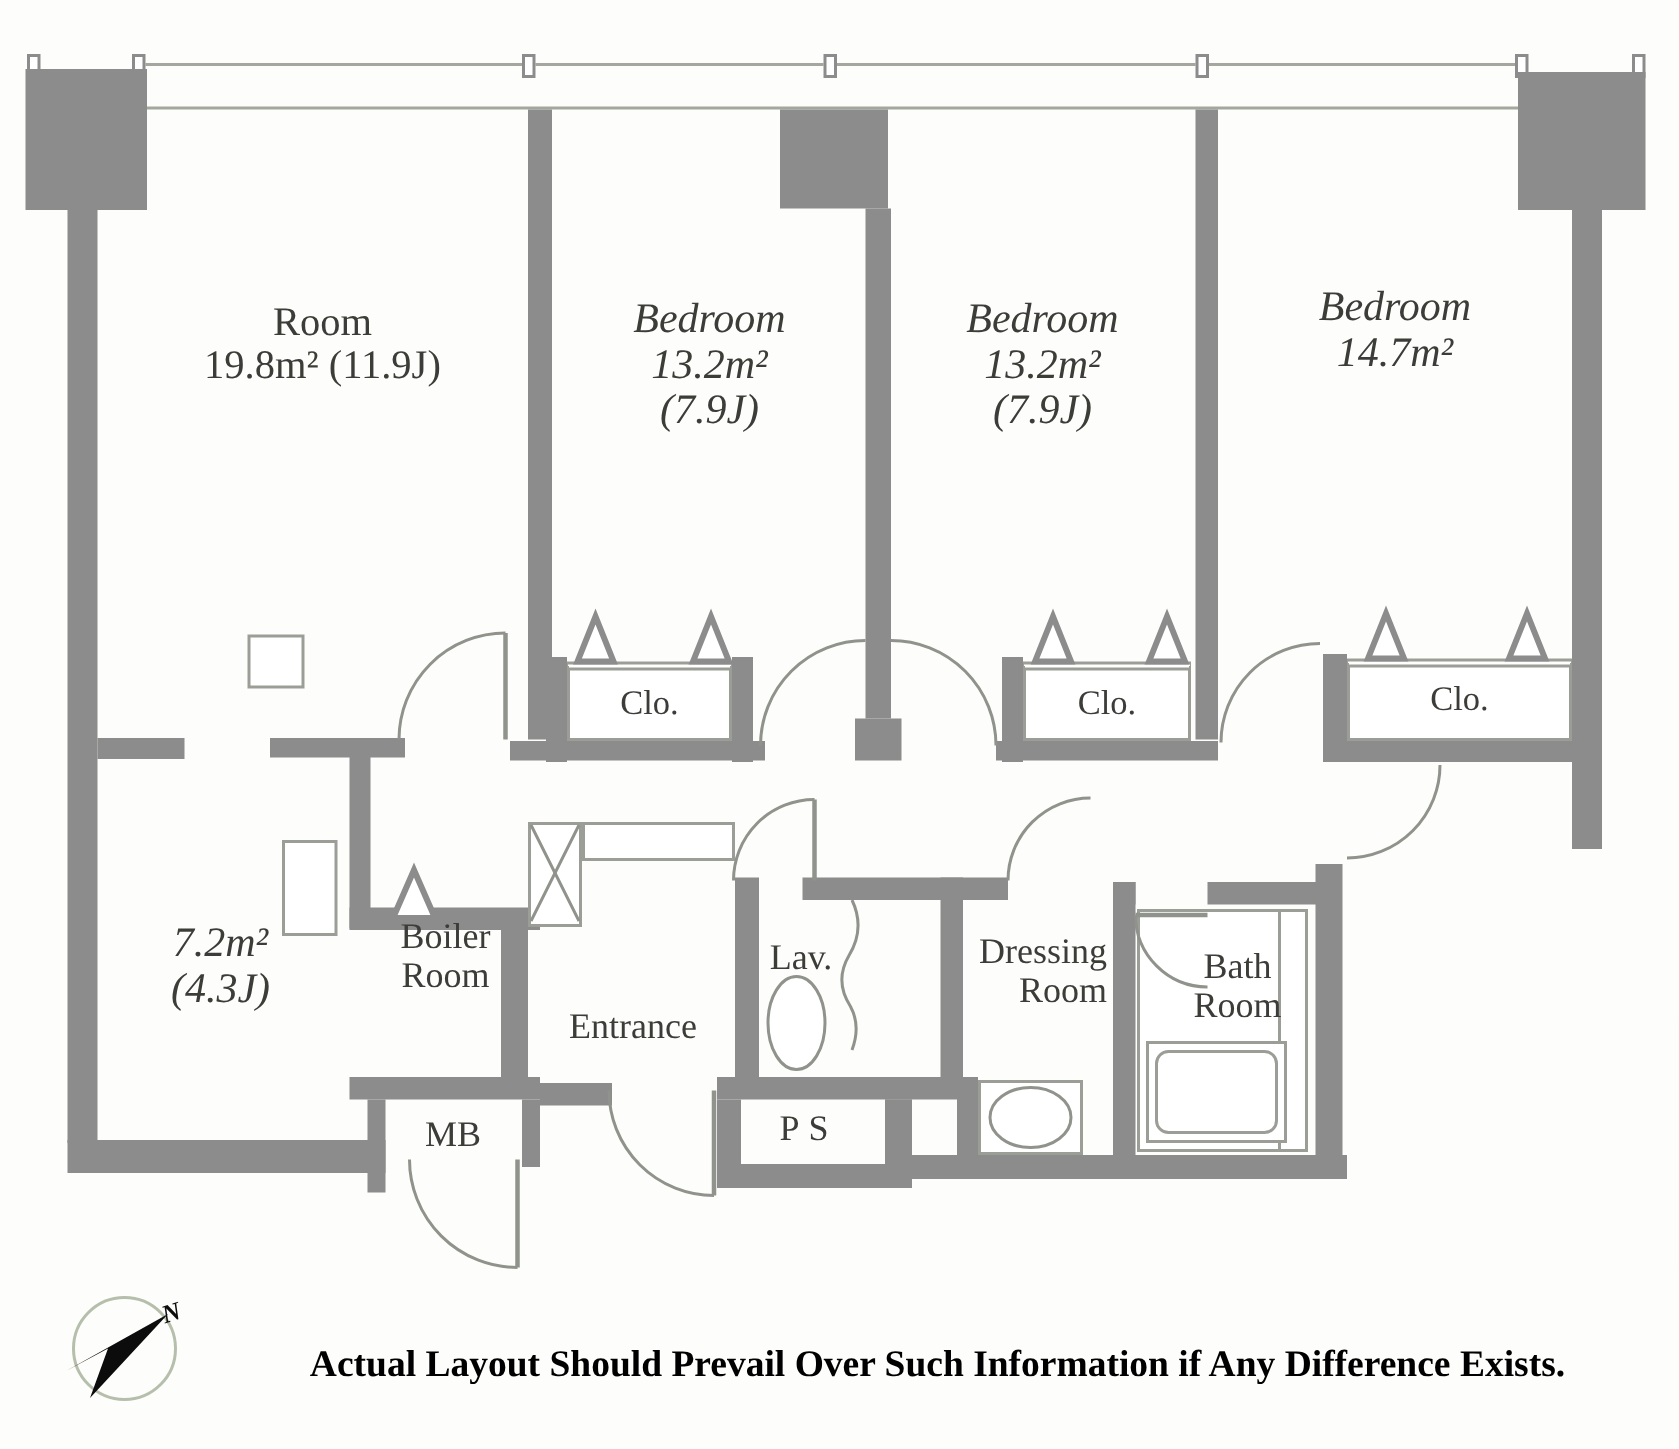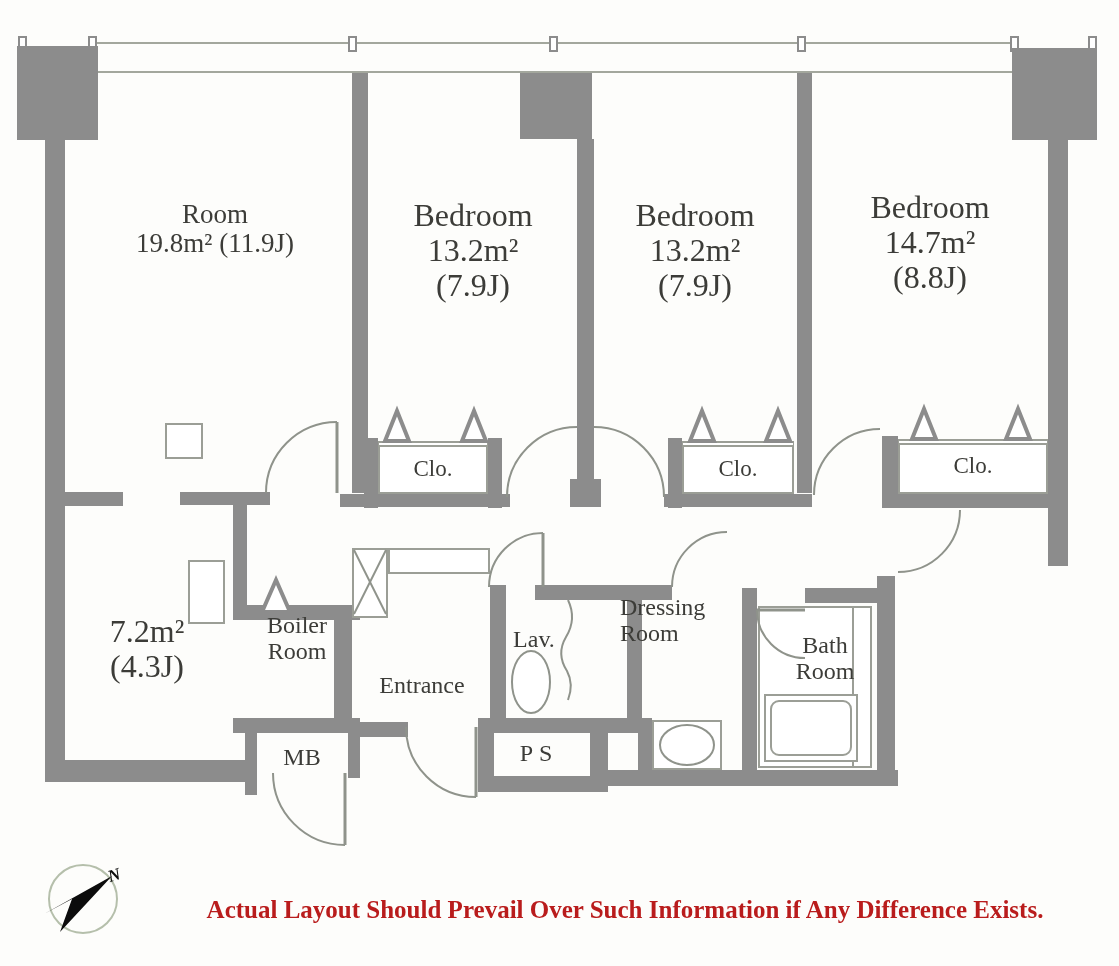--- a/index.html
+++ b/index.html
@@ -2,26 +2,26 @@
 <html><head>
 <meta charset="utf-8">
 <style>
   html,body{margin:0;padding:0;background:#ffffff;}
   #plan{position:relative;width:1119px;height:966px;background:#fdfdfb;overflow:hidden;
         font-family:"Liberation Serif",serif;}
   .wall{position:absolute;background:#8c8c8c;}
   .tline{position:absolute;background:#a3a79d;}
   .tick{position:absolute;width:9px;height:16px;background:#ffffff;border:2px solid #8c8c8c;box-sizing:border-box;}
   .lbl{position:absolute;color:#3c3c38;text-align:center;line-height:1.09;white-space:nowrap;}
-  .f27{font-size:27px;} .f26{font-size:32px;} .f24{font-size:24px;} .f23{font-size:23px;}
+  .f27{font-size:27px;} .f26{font-size:28px;font-style:italic;} .f24{font-size:24px;} .f23{font-size:23px;}
   .closet{position:absolute;background:#fff;border:2px solid #9b9e96;border-top:6px double #9b9e96;box-sizing:border-box;}
   .thinbox{position:absolute;background:#fff;border:2px solid #9b9e96;box-sizing:border-box;}
   #ovl{position:absolute;left:0;top:0;}
   #disclaimer{position:absolute;left:150px;top:896px;width:950px;text-align:center;
-      font-weight:bold;font-size:25px;color:#b91c1c;}
+      font-weight:bold;font-size:25px;color:#000000;}
   .ps-spacing{letter-spacing:6px;}
 </style>
 </head>
 <body>
 
 <div id="plan">
 
   <div class="tline" style="left:88px;top:42px;width:930px;height:2px;"></div>
   <div class="tline" style="left:98px;top:71px;width:916px;height:2px;"></div>
   <div id="ticks">
@@ -143,37 +143,36 @@
     <div>(7.9J)</div>
   </div>
   <div class="lbl f26" style="left:600px;top:198px;width:190px;">
     <div>Bedroom</div>
     <div>13.2m²</div>
     <div>(7.9J)</div>
   </div>
   <div class="lbl f26" style="left:845px;top:190px;width:170px;">
     <div>Bedroom</div>
     <div>14.7m²</div>
-    <div>(8.8J)</div>
   </div>
   <div class="lbl f26" style="left:62px;top:614px;width:170px;">
     <div>7.2m²</div>
     <div>(4.3J)</div>
   </div>
   <div class="lbl f24" style="left:247px;top:612px;width:100px;">
     <div>Boiler</div>
     <div>Room</div>
   </div>
   <div class="lbl f24" style="left:352px;top:672px;width:140px;">
     <div>Entrance</div>
   </div>
   <div class="lbl f24" style="left:498px;top:626px;width:72px;">
     <div>Lav.</div>
   </div>
-  <div class="lbl f24" style="left:620px;top:594px;width:118px;text-align:left;">
+  <div class="lbl f24" style="left:620px;top:622px;width:118px;text-align:right;">
     <div>Dressing</div>
     <div>Room</div>
   </div>
   <div class="lbl f24" style="left:782px;top:632px;width:86px;">
     <div>Bath</div>
     <div>Room</div>
   </div>
   <div class="lbl f24" style="left:252px;top:744px;width:100px;">
     <div>MB</div>
   </div>

